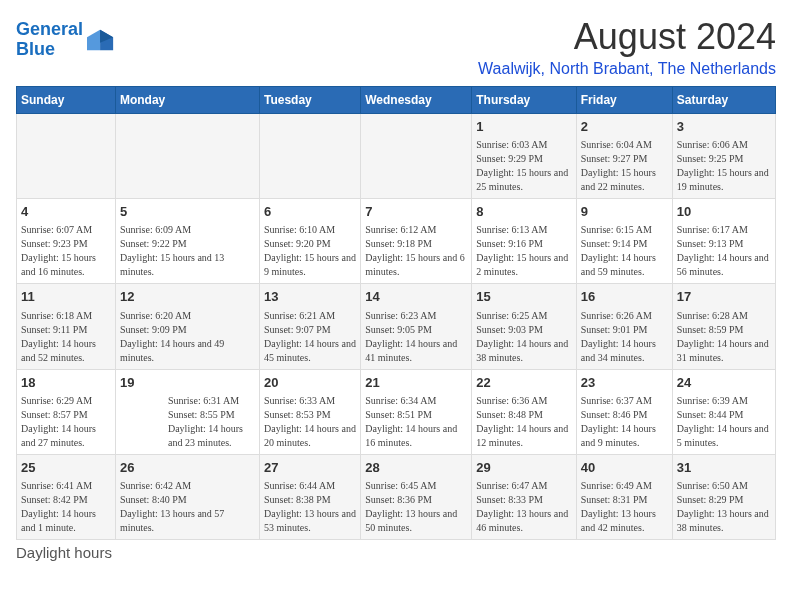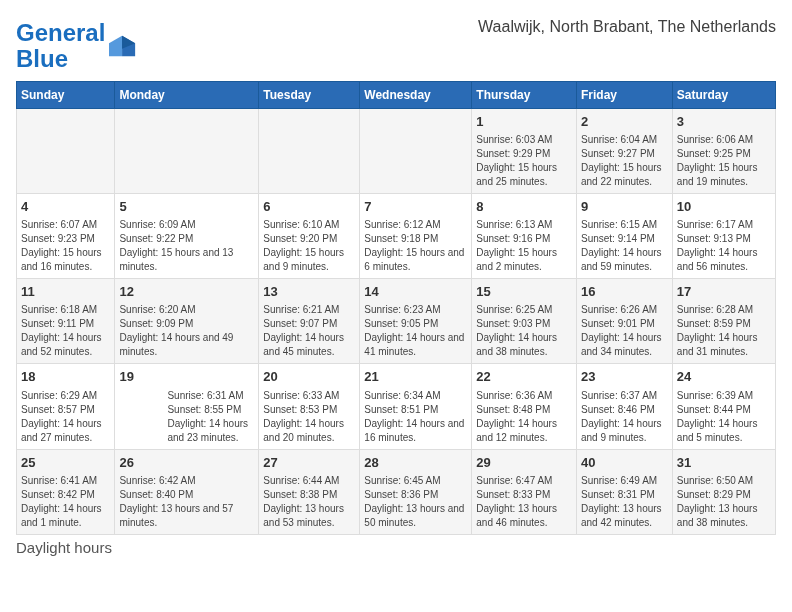--- a/index.html
+++ b/index.html
@@ -15,21 +15,21 @@
       align-items: flex-start;
       justify-content: space-between;
       margin-bottom: 8px;
     }
     .logo {
       display: flex;
       align-items: center;
       margin-top: 4px;
     }
     .logo-text {
-      font-size: 24px;
+      font-size: 18px;
       font-weight: bold;
       color: #333;
       line-height: 1.1;
     }
     .logo-text span {
       color: #1a6ebf;
     }
     .logo-icon {
       width: 28px;
       height: 28px;
@@ -38,21 +38,21 @@
     .title-area {
       text-align: right;
     }
     .main-title {
       font-size: 36px;
       font-weight: normal;
       color: #333;
     }
     .subtitle {
       font-size: 16px;
-      color: #404040;
+      color: #1d4ed8;
       margin-top: 2px;
     }
     table {
       width: 100%;
       border-collapse: collapse;
       font-size: 11px;
     }
     thead tr {
       background-color: #2a6bb5;
       color: #fff;
@@ -86,20 +86,21 @@
       font-size: 13px;
       font-weight: bold;
       color: #333;
       display: block;
       margin-bottom: 2px;
     }
     .day-info {
       font-size: 10px;
       color: #444;
       line-height: 1.4;
+      font-family: Liberation Serif, serif;
     }
     .empty-cell {
       background: #fff;
     }
     tbody tr:nth-child(odd) .empty-cell {
       background: #f5f5f5;
     }
   </style>
 </head>
 <body>
@@ -113,20 +114,21 @@
         </div>
         <svg class="logo-icon" viewBox="0 0 30 30" xmlns="http://www.w3.org/2000/svg">
           <polygon points="14,4 28,12 28,26 14,26" fill="#2a6bb5"></polygon>
           <polygon points="14,4 0,12 0,26 14,26" fill="#5599dd"></polygon>
           <polygon points="14,4 28,12 14,18" fill="#1a5a9a"></polygon>
         </svg>
       </div>
     </div>
   </div>
   <div class="title-area">
+    <div class="main-title">August 2024</div>
     <div class="subtitle">Waalwijk, North Brabant, The Netherlands</div>
   </div>
 </div>
 
 <table>
   <thead>
     <tr>
     <th>Sunday</th>
         <th>Monday</th>
         <th>Tuesday</th>

